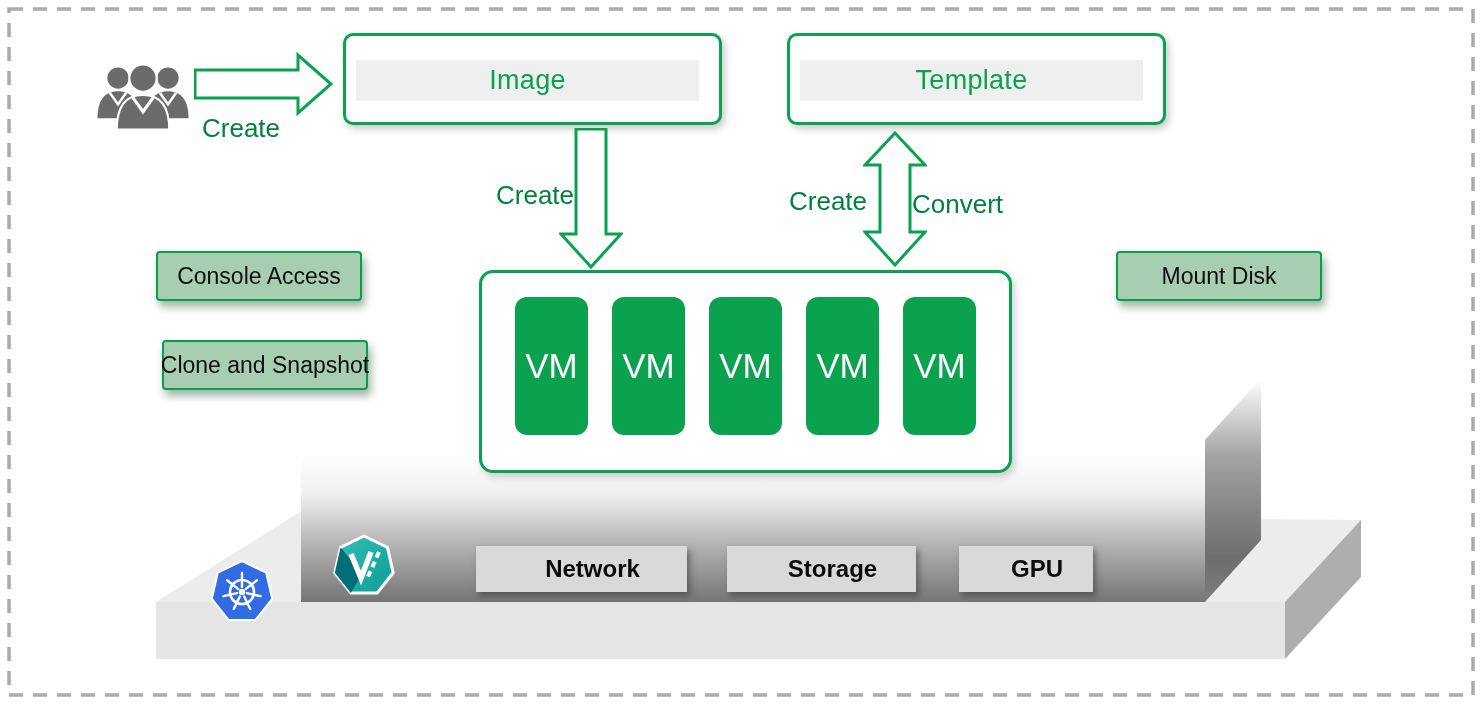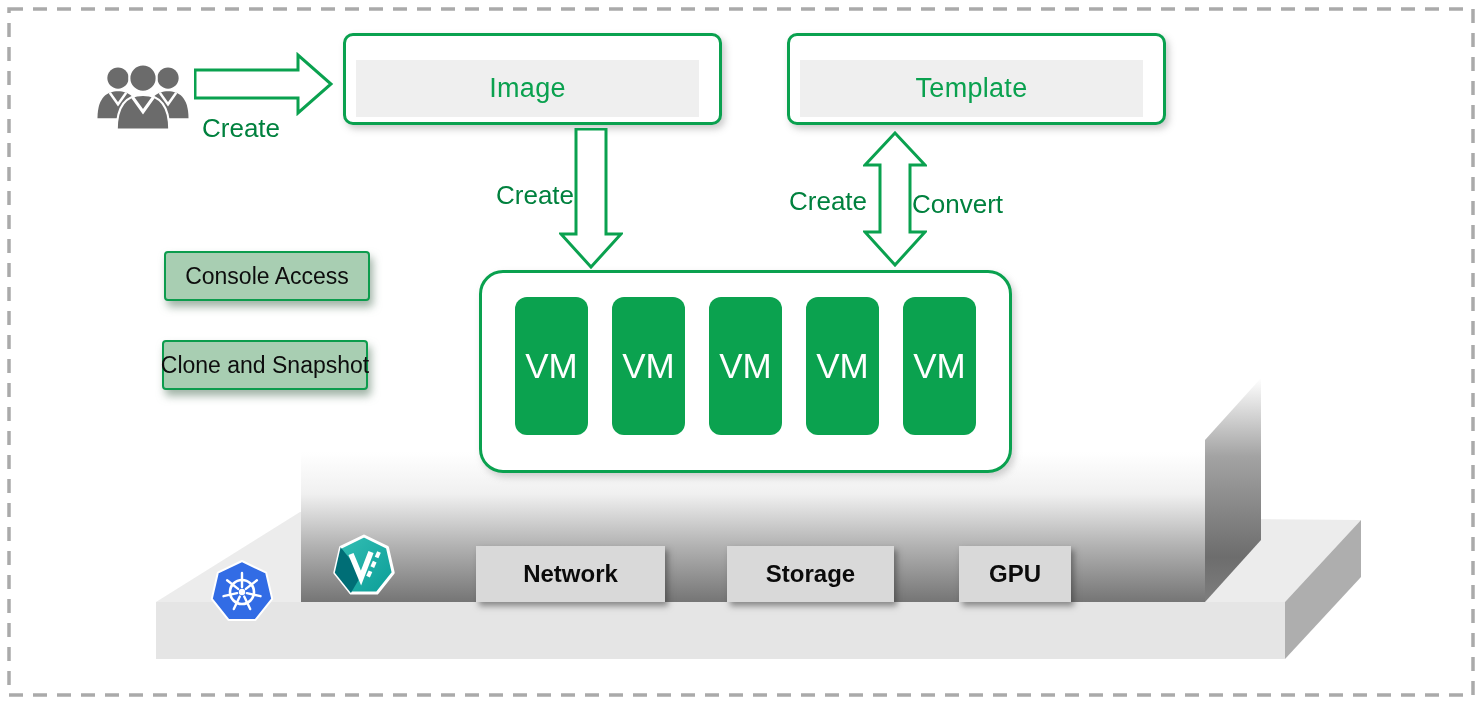--- a/index.html
+++ b/index.html
@@ -10,21 +10,21 @@
   svg{display:block;}
   .abs{position:absolute;}
 
   
   .node-box{
     position:absolute;width:373px;height:86px;background:#fff;
     border:3px solid #0aa14f;border-radius:10px;
     box-shadow:3px 4px 7px rgba(140,140,140,.45);
   }
   .node-box .bar{
-    position:absolute;left:10px;right:20px;top:24px;height:57px;
+    position:absolute;left:10px;right:20px;top:24px;height:41px;
     background:#efefef;display:flex;align-items:center;justify-content:center;
     color:#0aa14f;font-size:27px;letter-spacing:.3px;
   }
 
   
   .action-label{
     position:absolute;color:#00813e;font-size:26px;white-space:nowrap;
   }
 
   
@@ -32,42 +32,43 @@
     position:absolute;width:202px;height:46px;
     background:#a8ceb2;border:2px solid #0c9c4d;border-radius:4px;
     display:flex;align-items:center;justify-content:center;
     font-size:23px;color:#0d0d0d;white-space:nowrap;
     box-shadow:3px 6px 8px rgba(110,140,120,.65);
   }
 
   
   .vm-container{
     position:absolute;left:479px;top:270px;width:527px;height:197px;
-    background:#fff;border:3px solid #0aa14f;border-radius:24px;
+    background:#fff;border:3px solid #0aa14f;border-radius:14px;
     box-shadow:3px 4px 7px rgba(140,140,140,.4);
   }
   .vm-row{
     position:absolute;left:0;right:0;top:24px;
     display:flex;justify-content:center;gap:24px;
   }
   .vm-tile{
     width:73px;height:138px;background:#0ba24f;border-radius:12px;
     color:#fff;font-size:35px;display:flex;align-items:center;justify-content:center;
   }
   .vm-caption{
     position:absolute;left:0;right:0;bottom:6px;text-align:center;
     font-size:26px;color:#161616;
   }
 
   
   .plat-label{
-    position:absolute;height:56px;top:546px;
+    position:absolute;height:46px;top:546px;
     background:#d9d9d9;color:#0b0b0b;font-weight:bold;font-size:24px;
     display:flex;align-items:center;justify-content:center;
     box-shadow:3px 4px 6px rgba(45,45,45,.5);
+    padding-left:22px;
   }
 </style>
 </head>
 <body>
 
 <div class="stage">
 
   <svg class="abs" style="left:0;top:0" width="1483" height="705" viewBox="0 0 1483 705">
     <rect x="9" y="9" width="1464" height="686" fill="none" stroke="#aaaaaa" stroke-width="3.5" stroke-dasharray="14 10"></rect>
   </svg>
@@ -163,22 +164,23 @@
     <polygon points="17,1 47,1 47,106 62,106 32,139 2,106 17,106" fill="#ffffff" stroke="#0aa14f" stroke-width="3"></polygon>
   </svg>
   <div class="action-label" style="left:496px;top:180px">Create</div>
 
   <svg class="abs" style="left:863px;top:131px" width="64" height="136" viewBox="0 0 64 136">
     <polygon points="32,2 62,34 47,34 47,101 62,101 32,134 2,101 17,101 17,34 2,34" fill="#ffffff" stroke="#0aa14f" stroke-width="3"></polygon>
   </svg>
   <div class="action-label" style="left:789px;top:186px">Create</div>
   <div class="action-label" style="left:912px;top:189px">Convert</div>
 
-  <div class="pill" style="left:164px;top:251px">Console Access</div>
+  <div class="pill" style="left:156px;top:251px">Console Access</div>
   <div class="pill" style="left:162px;top:340px">Clone and Snapshot</div>
+  <div class="pill" style="left:1116px;top:251px">Mount Disk</div>
 
   <div class="vm-container">
     <div class="vm-row">
       <div class="vm-tile">VM</div>
       <div class="vm-tile">VM</div>
       <div class="vm-tile">VM</div>
       <div class="vm-tile">VM</div>
       <div class="vm-tile">VM</div>
     </div>
   </div>

